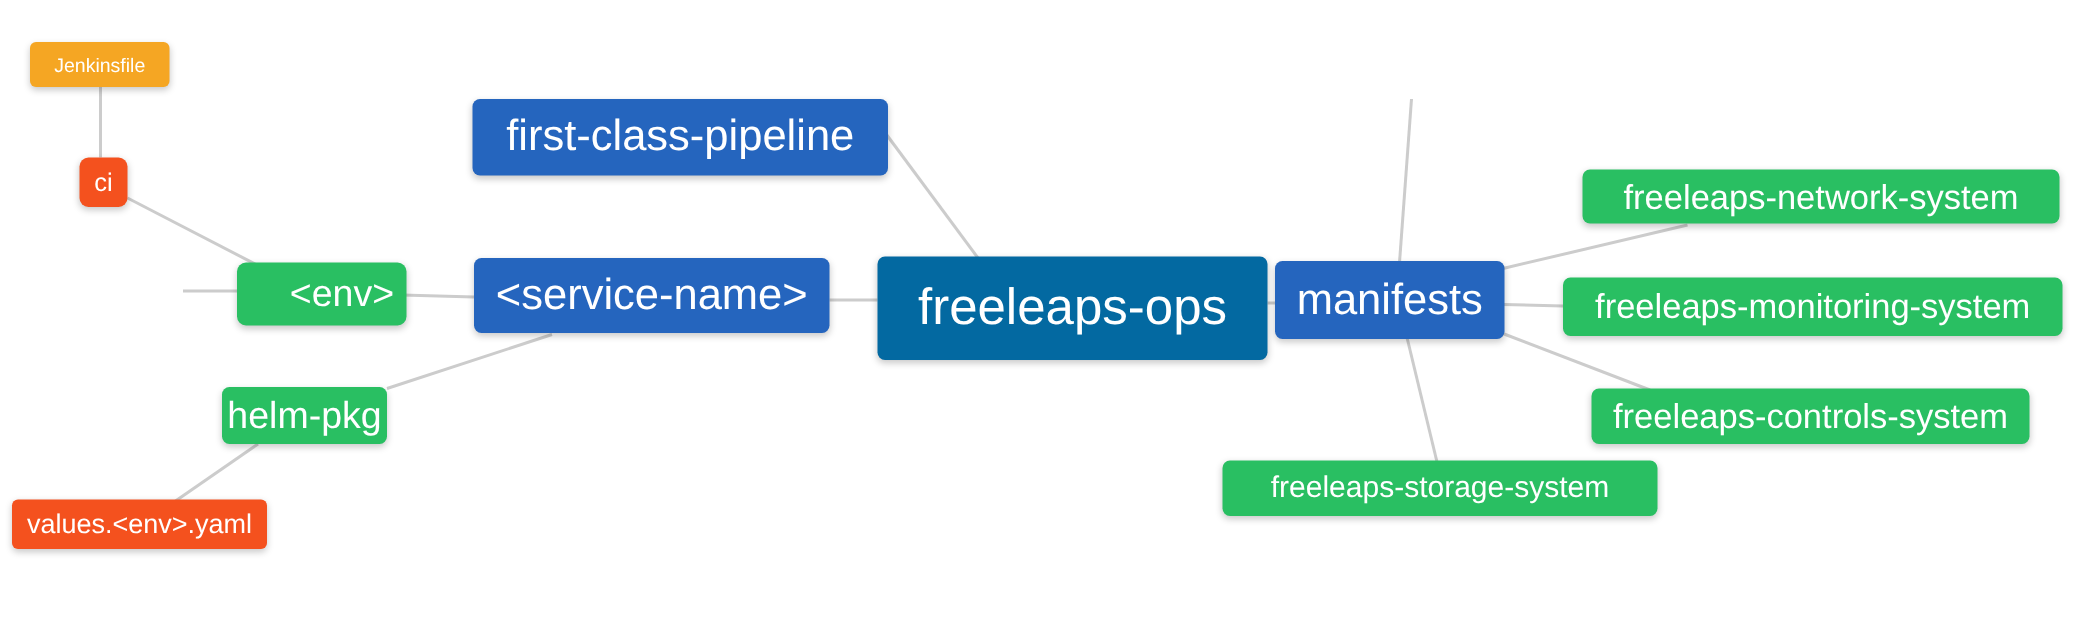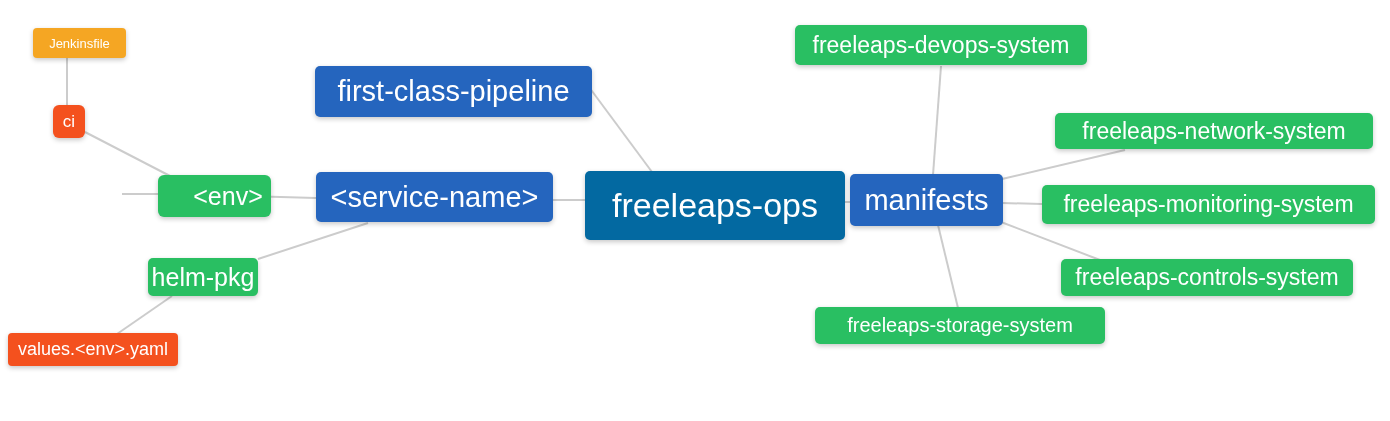--- a/index.html
+++ b/index.html
@@ -22,21 +22,21 @@
     box-shadow:0 2px 5px rgba(0,0,0,0.22);
     cursor:pointer;
     user-select:none;
   }
   .c-green {background:#29BF62;}
   .c-blue  {background:#2565BE;}
   .c-red   {background:#F4511E;}
   .c-orange{background:#F5A623;}
   .c-dark  {background:#0369a1;text-align:center;}
 
-  .n-jenkinsfile{left:20px;top:28px;width:93px;height:30px;font-size:13px;border-radius:4px;margin-left:13px;}
+  .n-jenkinsfile{left:20px;top:28px;width:93px;height:30px;font-size:13px;border-radius:4px;}
   .n-ci{left:53px;top:105px;width:32px;height:33px;font-size:17px;border-radius:6px;}
   .n-argo-app{left:31px;top:177px;width:91px;height:35px;font-size:20px;border-radius:4px;}
   .n-env{left:158px;top:175px;width:86px;height:42px;font-size:25px;border-radius:6px;padding-left:27px;}
   .n-helm-pkg{left:148px;top:258px;width:110px;height:38px;font-size:25px;}
   .n-values-env-yaml{left:8px;top:333px;width:170px;height:33px;font-size:18px;border-radius:4px;}
   .n-first-class-pipeline{left:315px;top:37px;width:277px;height:51px;font-size:29px;margin-top:29px;}
   .n-service-name{left:316px;top:172px;width:237px;height:50px;font-size:29px;text-align:right;}
   .n-freeleaps-ops{left:585px;top:171px;width:260px;height:69px;font-size:34px;}
   .n-manifests{left:850px;top:174px;width:153px;height:52px;font-size:29px;}
   .n-devops-system{left:795px;top:25px;width:292px;height:40px;font-size:23px;}
@@ -69,19 +69,18 @@
 
   <div class="node c-orange n-jenkinsfile">Jenkinsfile</div>
   <div class="node c-red    n-ci">ci</div>
   <div class="node c-green  n-env">&lt;env&gt;</div>
   <div class="node c-green  n-helm-pkg">helm-pkg</div>
   <div class="node c-red    n-values-env-yaml">values.&lt;env&gt;.yaml</div>
   <div class="node c-blue   n-first-class-pipeline">first-class-pipeline</div>
   <div class="node c-blue   n-service-name">&lt;service-name&gt;</div>
   <div class="node c-dark   n-freeleaps-ops">freeleaps-ops</div>
   <div class="node c-blue   n-manifests">manifests</div>
-  <div class="node c-green  n-devops-system">freeleaps-devops-system</div>
   <div class="node c-green  n-network-system">freeleaps-network-system</div>
   <div class="node c-green  n-monitoring-system">freeleaps-monitoring-system</div>
   <div class="node c-green  n-controls-system">freeleaps-controls-system</div>
   <div class="node c-green  n-storage-system">freeleaps-storage-system</div>
 
 </div>
 
 </body></html>

